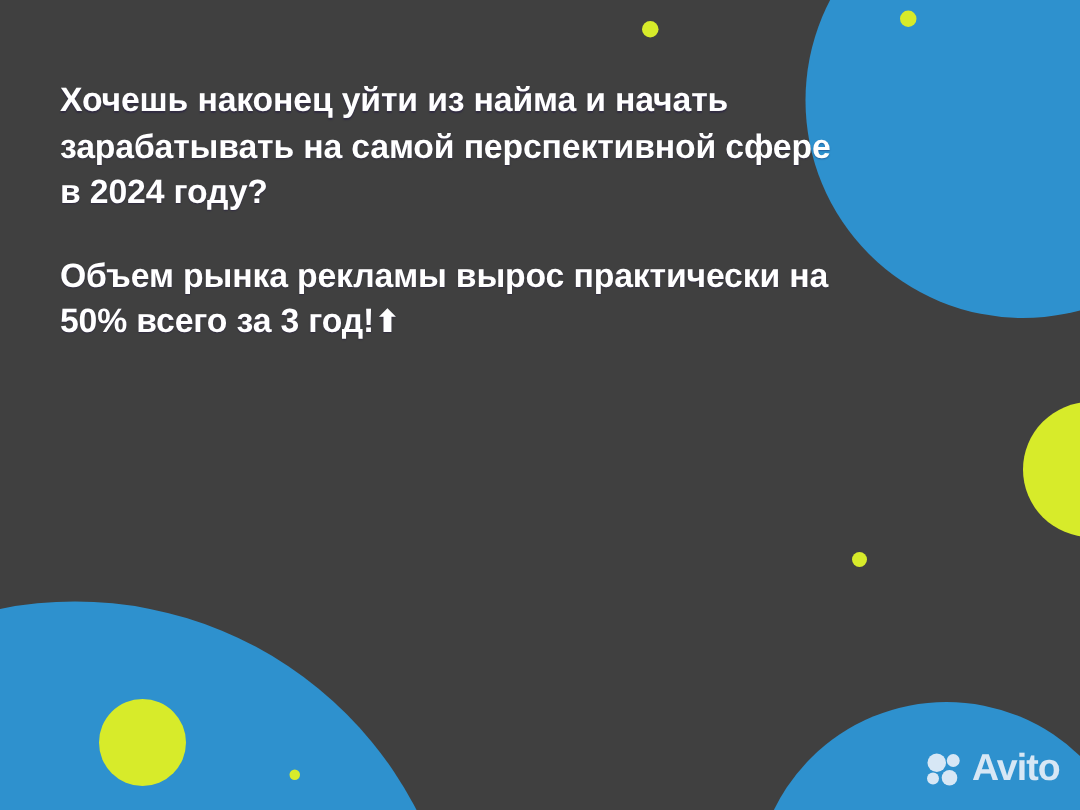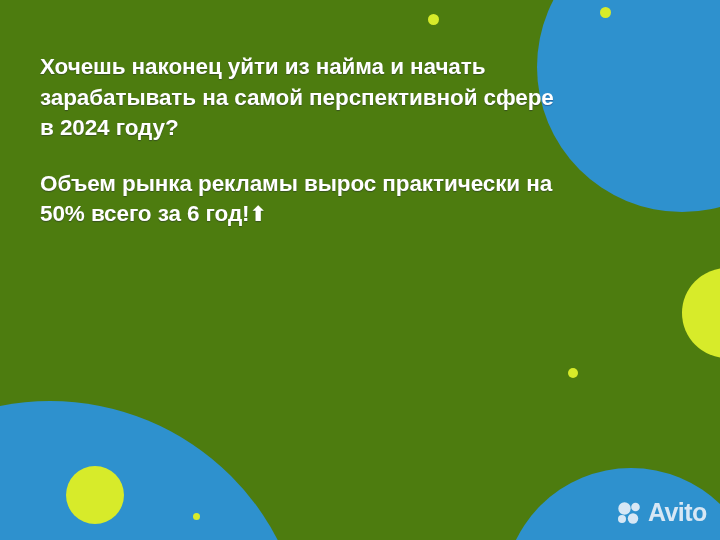--- a/index.html
+++ b/index.html
@@ -5,21 +5,21 @@
   html, body {
     margin: 0;
     padding: 0;
     background: #1b1b1b;
   }
   #slide {
     position: relative;
     width: 720px;
     height: 540px;
     overflow: hidden;
-    background: #4d7c0f;
+    background: #404040;
     font-family: "Liberation Sans", "DejaVu Sans", sans-serif;
   }
 
   
   .shape {
     position: absolute;
     border-radius: 50%;
   }
 
   .circle-top-right {
@@ -123,21 +123,21 @@
   <div class="shape circle-bottom-left-lime"></div>
   <div class="shape circle-bottom-right"></div>
 
   <div class="dot dot-a"></div>
   <div class="dot dot-b"></div>
   <div class="dot dot-c"></div>
   <div class="dot dot-d"></div>
 
   <div class="copy">
     <p class="para">Хочешь наконец уйти из найма и начать зарабатывать на самой перспективной сфере в 2024 году?</p>
-    <p class="para"><span>Объем рынка рекламы вырос практически на 50% всего за 6 год!</span><span class="arrow-up">⬆</span></p>
+    <p class="para"><span>Объем рынка рекламы вырос практически на 50% всего за 3 год!</span><span class="arrow-up">⬆</span></p>
   </div>
 
   <div class="watermark">
     <svg class="wm-logo" width="26" height="22" viewBox="0 0 26 22">
       <circle cx="7.5" cy="6.5" r="6.2" fill="#E4EEF8"></circle>
       <circle cx="18.5" cy="5.0" r="4.3" fill="#E4EEF8"></circle>
       <circle cx="5.0" cy="17.0" r="4.0" fill="#E4EEF8"></circle>
       <circle cx="16.0" cy="16.5" r="5.2" fill="#E4EEF8"></circle>
     </svg>
     <span class="wm-text">Avito</span>

